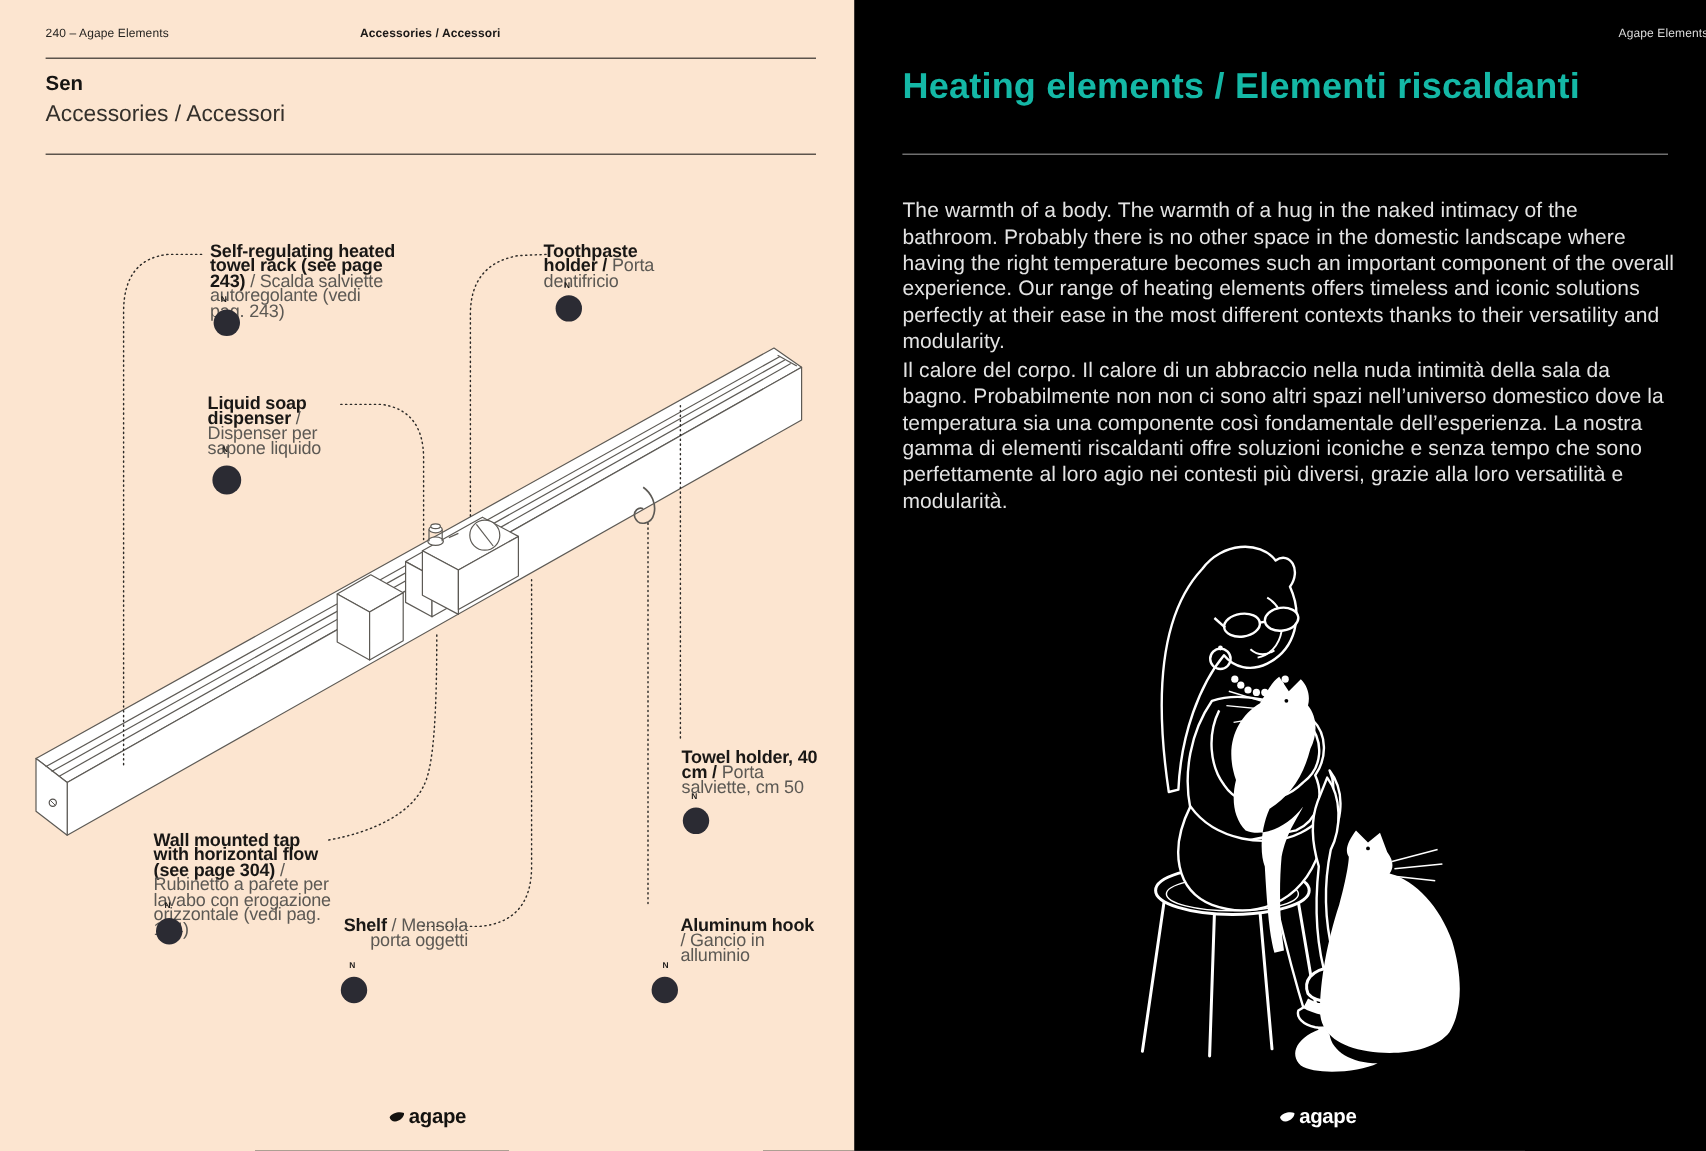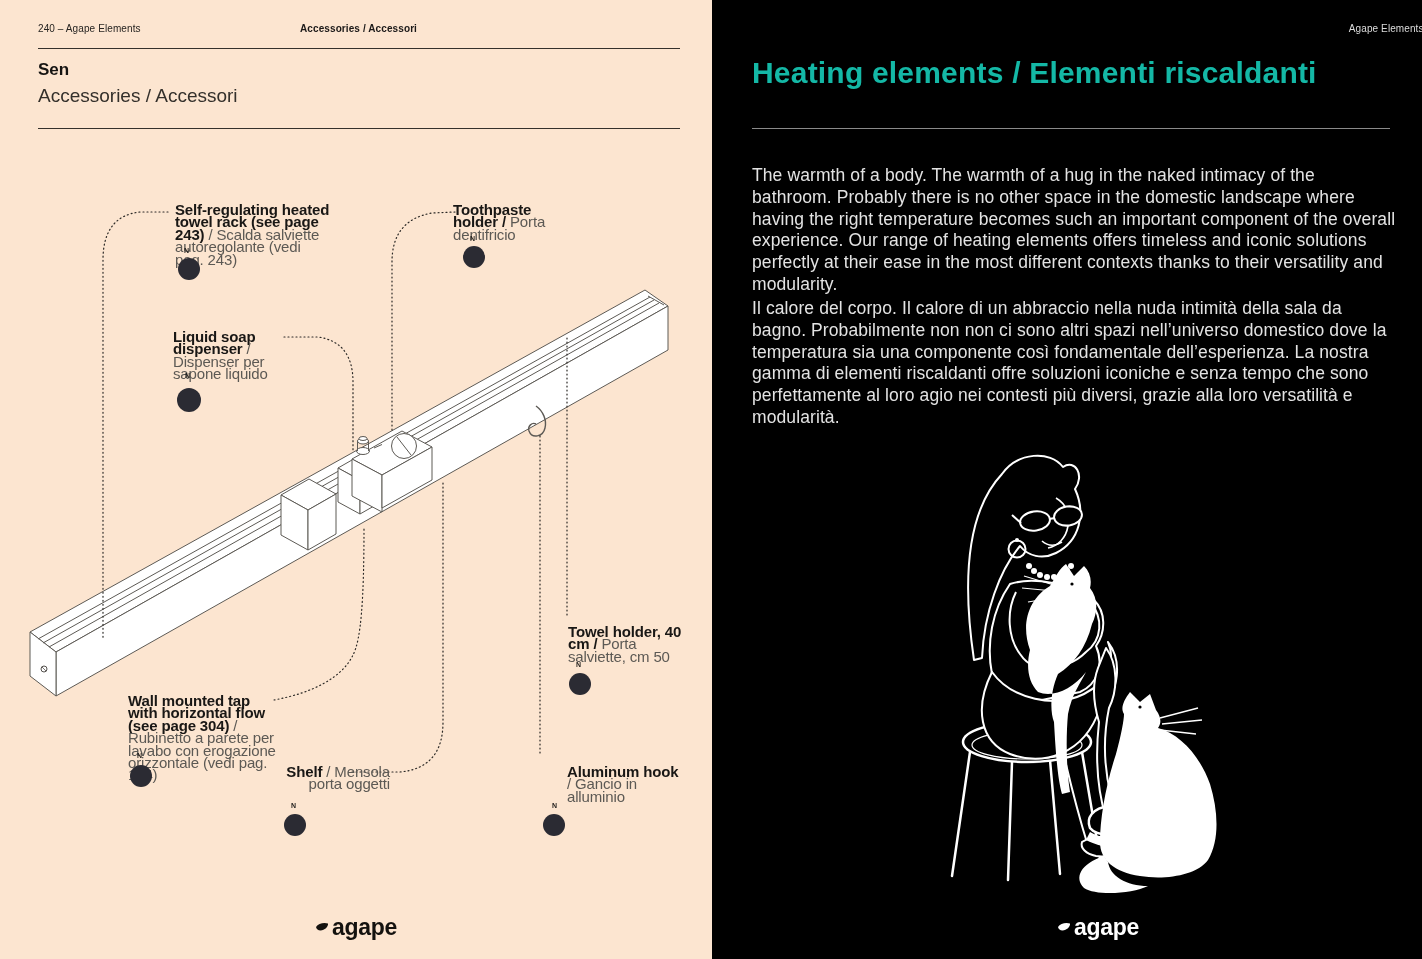--- a/index.html
+++ b/index.html
@@ -27,21 +27,21 @@
   .swatch.big { width:24px; height:24px; }
 
   .svg-abs { position:absolute; left:0; top:0; }
 
   .r-title { position:absolute; left:40px; top:56px; font-size:30px; font-weight:700; letter-spacing:0.2px; color:#14b8a6; }
   .par { position:absolute; left:40px; width:644px; font-size:17.5px; line-height:21.8px; letter-spacing:0.1px; color:#e3e3e3; }
   .par-en { top:149px;margin-top:16px; }
   .par-it { top:298px; }
 
   .logo { position:absolute; bottom:18px; left:50%; transform:translateX(-50%);
-          display:flex; align-items:center; gap:3px; font-size:23px; font-weight:700; letter-spacing:-0.3px; }
+          display:flex; align-items:center; gap:3px; font-size:17px; font-weight:700; letter-spacing:-0.3px; }
   .logo-dark  { color:#14120f; }
   .logo-light { color:#fff; }
 </style>
 </head>
 <body>
 
 <div class="spread">
 
   <div class="page page-left">
 

